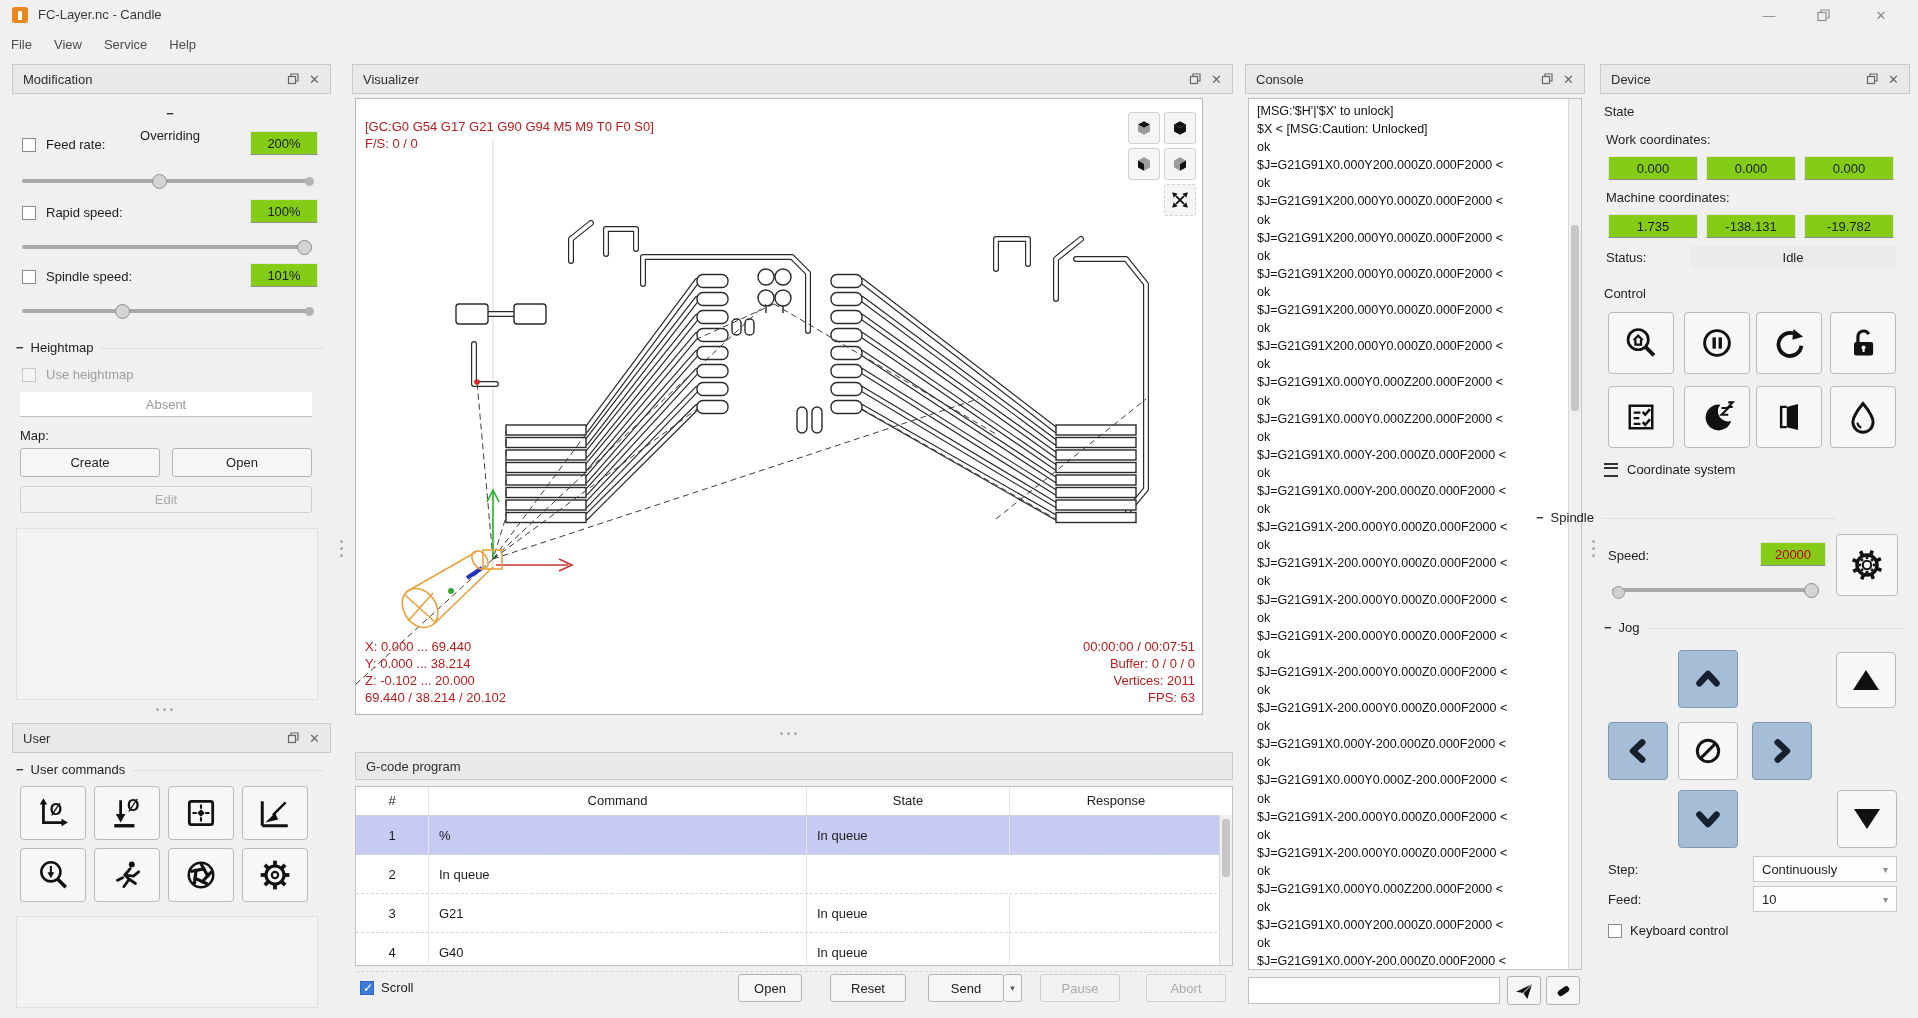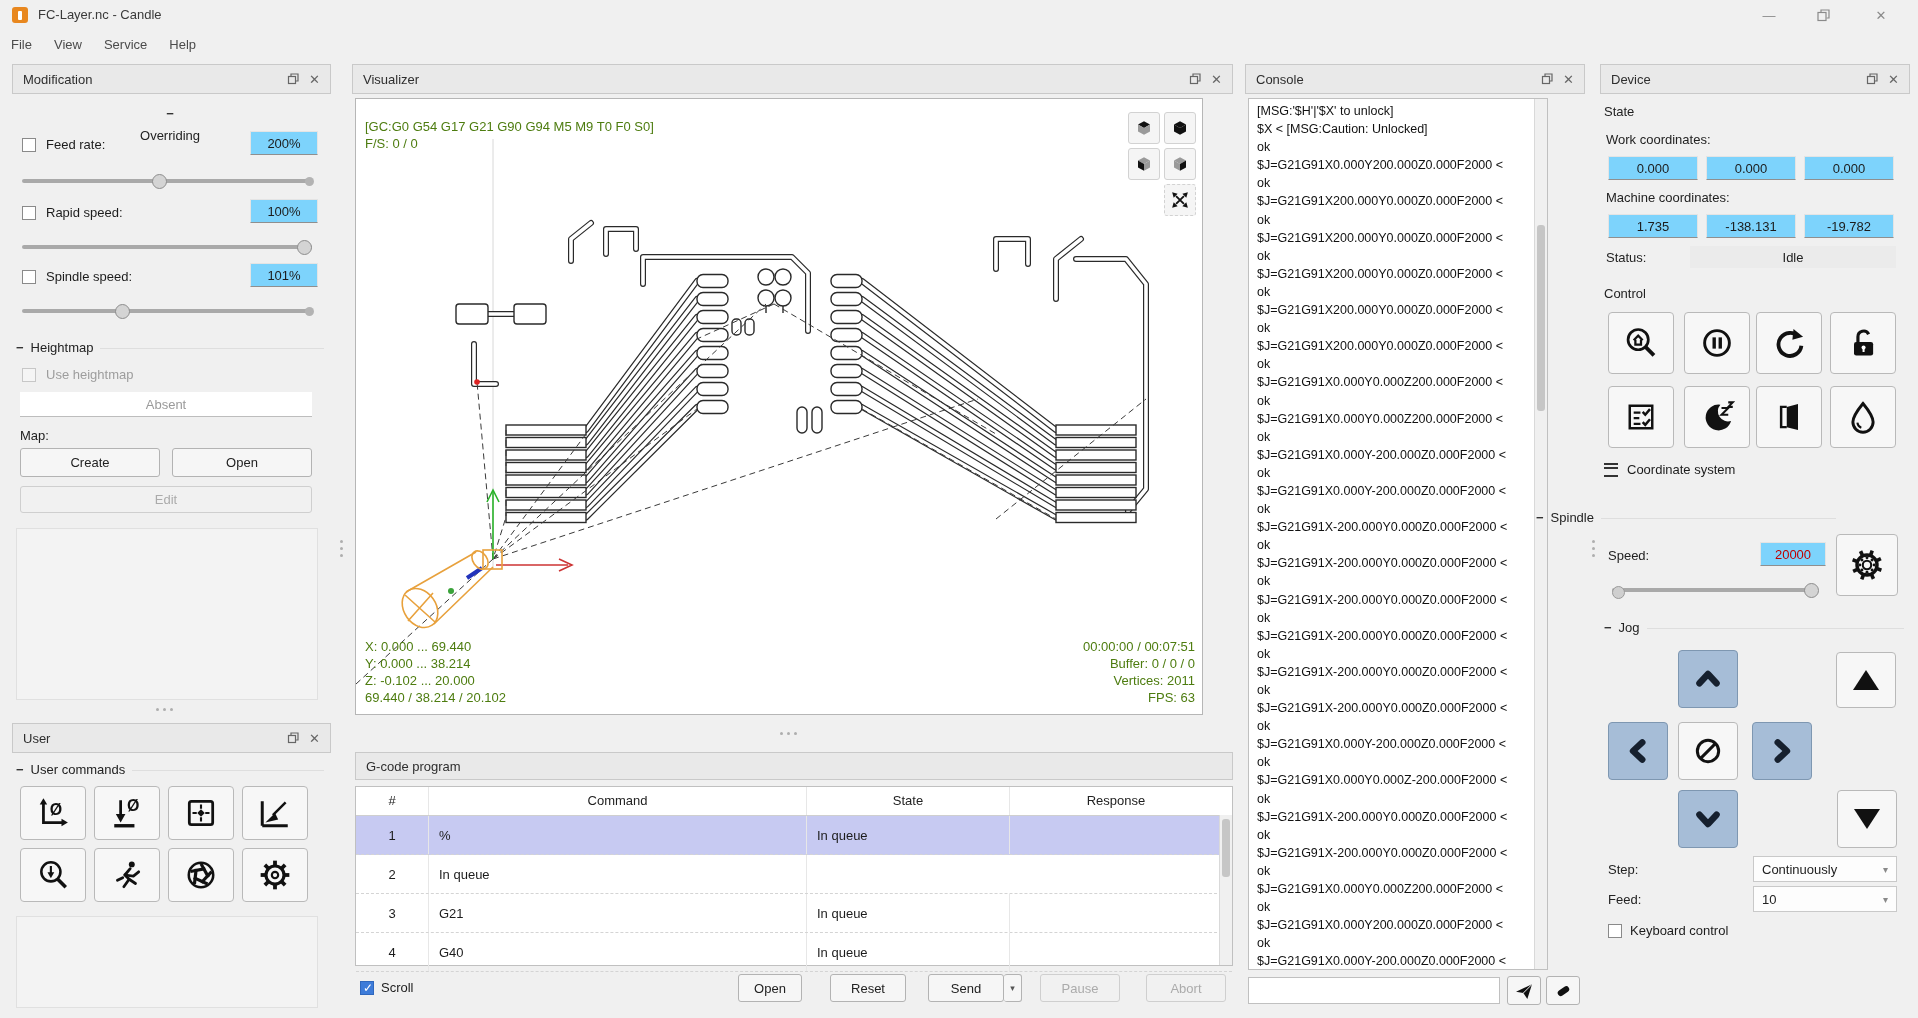--- a/index.html
+++ b/index.html
@@ -19,38 +19,38 @@
   .phead .mini{color:#666;margin-left:10px;display:flex;align-items:center;}
   .grouplabel{display:flex;align-items:center;color:#222;gap:7px;}
   .grouplabel .dash:before{content:"\2212";font-weight:bold;color:#333;}
   .grouplabel .tail{flex:1;border-top:1px solid #dedede;margin-top:2px;}
   .plainlabel{color:#222;}
   
   .cb{width:14px;height:14px;border:1px solid #8a8a8a;background:#fff;box-sizing:border-box;}
   .cb.dis{border-color:#c7c7c7;background:#f5f5f5;}
   .cb.on{background:#3d7bd9;border-color:#2f67bd;position:relative;}
   .cb.on:after{content:"\2713";position:absolute;left:2px;top:-1px;color:#fff;font-size:12px;}
-  .valbox{background:#7dd3fc;border:1px solid #e4e4e4;border-bottom:1px solid #8f8f8f;display:flex;align-items:center;justify-content:center;box-sizing:border-box;}
+  .valbox{background:#84cc16;border:1px solid #e4e4e4;border-bottom:1px solid #8f8f8f;display:flex;align-items:center;justify-content:center;box-sizing:border-box;}
   .groove{height:4px;background:#a9a9a9;border-radius:2px;}
   .handle{width:15px;height:15px;border-radius:50%;background:#d4d4d4;border:1px solid #8d8d8d;box-sizing:border-box;}
   .capdot{width:9px;height:9px;border-radius:50%;background:#b3b3b3;}
   .btn{border:1px solid #b3b3b3;border-radius:3px;background:#f6f6f6;display:flex;align-items:center;justify-content:center;color:#222;box-sizing:border-box;}
   .btn.dis{color:#ababab;background:#f1f1f1;border-color:#cfcfcf;}
   .flatbar{background:#fff;display:flex;align-items:center;justify-content:center;color:#9a9a9a;border-bottom:1px solid #bdbdbd;}
   .iconbtn{border:1px solid #b9b9b9;border-radius:4px;background:#f7f7f7;display:flex;align-items:center;justify-content:center;box-sizing:border-box;}
   .jogbtn{border:1px solid #7e97b1;border-radius:4px;background:#a6bdd7;display:flex;align-items:center;justify-content:center;box-sizing:border-box;}
   .jogbtn.white{background:#f7f7f7;border-color:#b9b9b9;}
   .combo{background:#fdfdfd;border:1px solid #c9c9c9;display:flex;align-items:center;box-sizing:border-box;padding:0 8px;color:#222;}
   .combo .csp{flex:1;}
   .combo .arr{color:#8a8a8a;font-size:10px;}
   .dots3 h i, .dots{display:flex;gap:4px;}
   .dots i{width:3px;height:3px;border-radius:50%;background:#aeaeae;display:block;}
   .dots.v{flex-direction:column;}
   .canvas{background:#fff;border:1px solid #b6b6b6;box-sizing:border-box;}
-  .ovl{position:absolute;color:#4d7c0f;line-height:17px;}
+  .ovl{position:absolute;color:#b91c1c;line-height:17px;}
   .cubebtn{position:absolute;width:30px;height:30px;border:1px solid #d2d2d2;border-radius:3px;background:#f5f5f5;display:flex;align-items:center;justify-content:center;}
   
   .console-area{background:#fff;border:1px solid #c0c0c0;box-sizing:border-box;overflow:hidden;}
   .cline{padding-left:8px;height:18.1px;line-height:18.1px;font-size:12.5px;white-space:nowrap;color:#111;}
   .sbar{background:#f0f0f0;border-left:1px solid #d9d9d9;}
   .sthumb{background:#c6c6c6;border-radius:3px;}
   
   .gtable{background:#fff;border:1px solid #c0c0c0;box-sizing:border-box;}
   .grow{display:grid;grid-template-columns:73px 378px 203px 212px;height:38px;align-items:center;border-bottom:1px dashed #d4d4d4;}
   .grow div{border-right:1px solid #e7e7e7;height:100%;display:flex;align-items:center;box-sizing:border-box;}
@@ -547,21 +547,21 @@
   <span>Console</span>
   <span class="sp"></span>
   <span class="mini">
       <svg width="12" height="12" viewBox="0 0 12 12">
         <rect x="1.5" y="3.5" width="7" height="7" fill="none" stroke="#666" stroke-width="1.2"></rect>
         <path d="M4 3.5 V1 H11 V8 H8.5" fill="none" stroke="#666" stroke-width="1.2"></path>
       </svg>
     </span>
   <span class="mini">✕</span>
 </div>
-<div class="abs console-area" style="left:1248px;top:98px;width:300px;height:872px;">
+<div class="abs console-area" style="left:1248px;top:98px;width:334px;height:872px;">
   <div style="padding-top:3px;" data-repeat="console.lines">
 
   <div class="cline">[MSG:'$H'|'$X' to unlock]</div>
       <div class="cline">$X &lt; [MSG:Caution: Unlocked]</div>
       <div class="cline">ok</div>
       <div class="cline">$J=G21G91X0.000Y200.000Z0.000F2000 &lt;</div>
       <div class="cline">ok</div>
       <div class="cline">$J=G21G91X200.000Y0.000Z0.000F2000 &lt;</div>
       <div class="cline">ok</div>
       <div class="cline">$J=G21G91X200.000Y0.000Z0.000F2000 &lt;</div>

